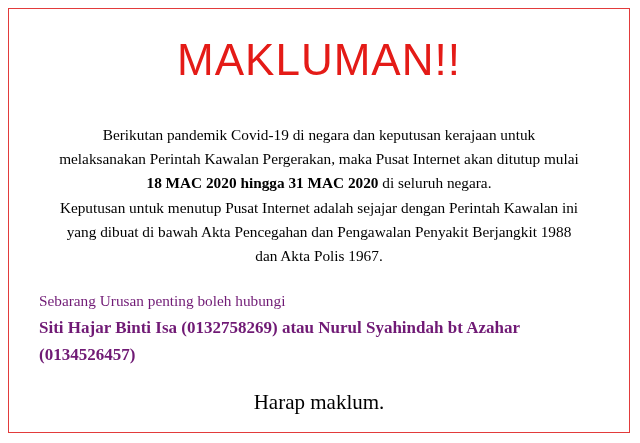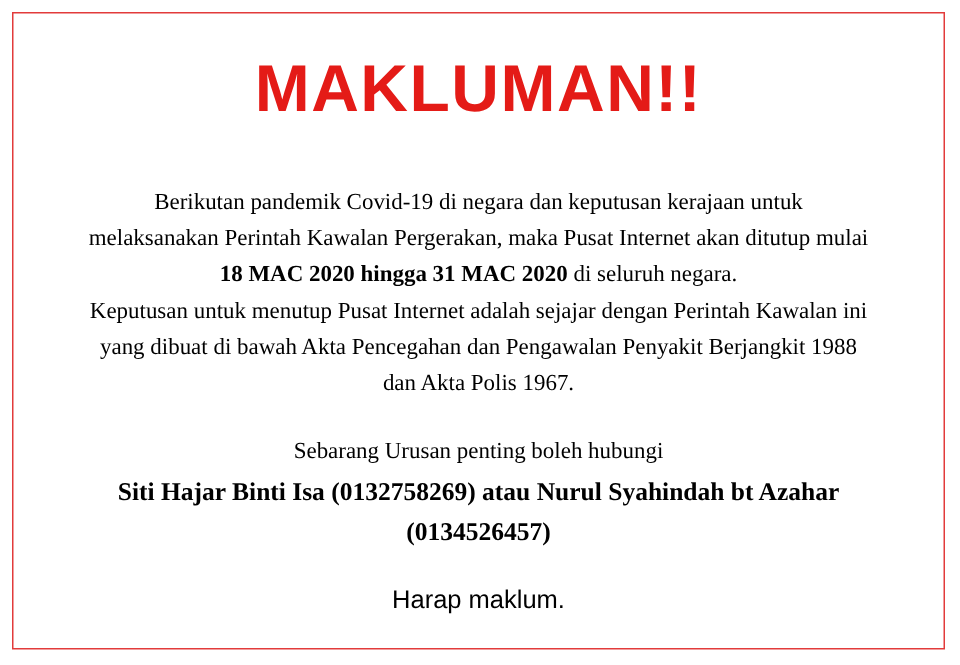--- a/index.html
+++ b/index.html
@@ -23,21 +23,21 @@
     box-sizing: border-box;
     border: 1px solid #e23b3b;
     background: #ffffff;
     display: flex;
     flex-direction: column;
     align-items: center;
   }
   .headline {
     margin-top: 28px;
     font-family: "Liberation Sans", sans-serif;
-    font-weight: bold;
+    font-weight: normal;
     font-size: 44px;
     letter-spacing: 1px;
     color: #e41b17;
     line-height: 1.05;
     text-align: center;
   }
   .subtitle {
     margin-top: 14px;
     font-family: "Liberation Sans", sans-serif;
     font-weight: bold;
@@ -64,34 +64,33 @@
   }
   .body-text .para-gap {
     height: 2px;
   }
   .bold {
     font-weight: bold;
   }
   .contact-block {
     margin-top: 22px;
     width: 560px;
-    text-align: center;
     font-family: "Liberation Serif", serif;
     font-size: 15.3px;
     line-height: 1.6;
-    color: #000000;
+    color: #701a75;
   }
   .contact-names {
     font-weight: bold;
     font-size: 17px;
   }
   .closing {
     margin-top: 22px;
-    font-family: Liberation Sans, sans-serif;
-    font-size: 17px;
+    font-family: Liberation Serif, serif;
+    font-size: 21px;
     color: #000000;
     text-align: center;
   }
 </style>
 </head>
 <body>
 
 <div class="notice-card">
 
   <div class="headline">MAKLUMAN!!</div>

